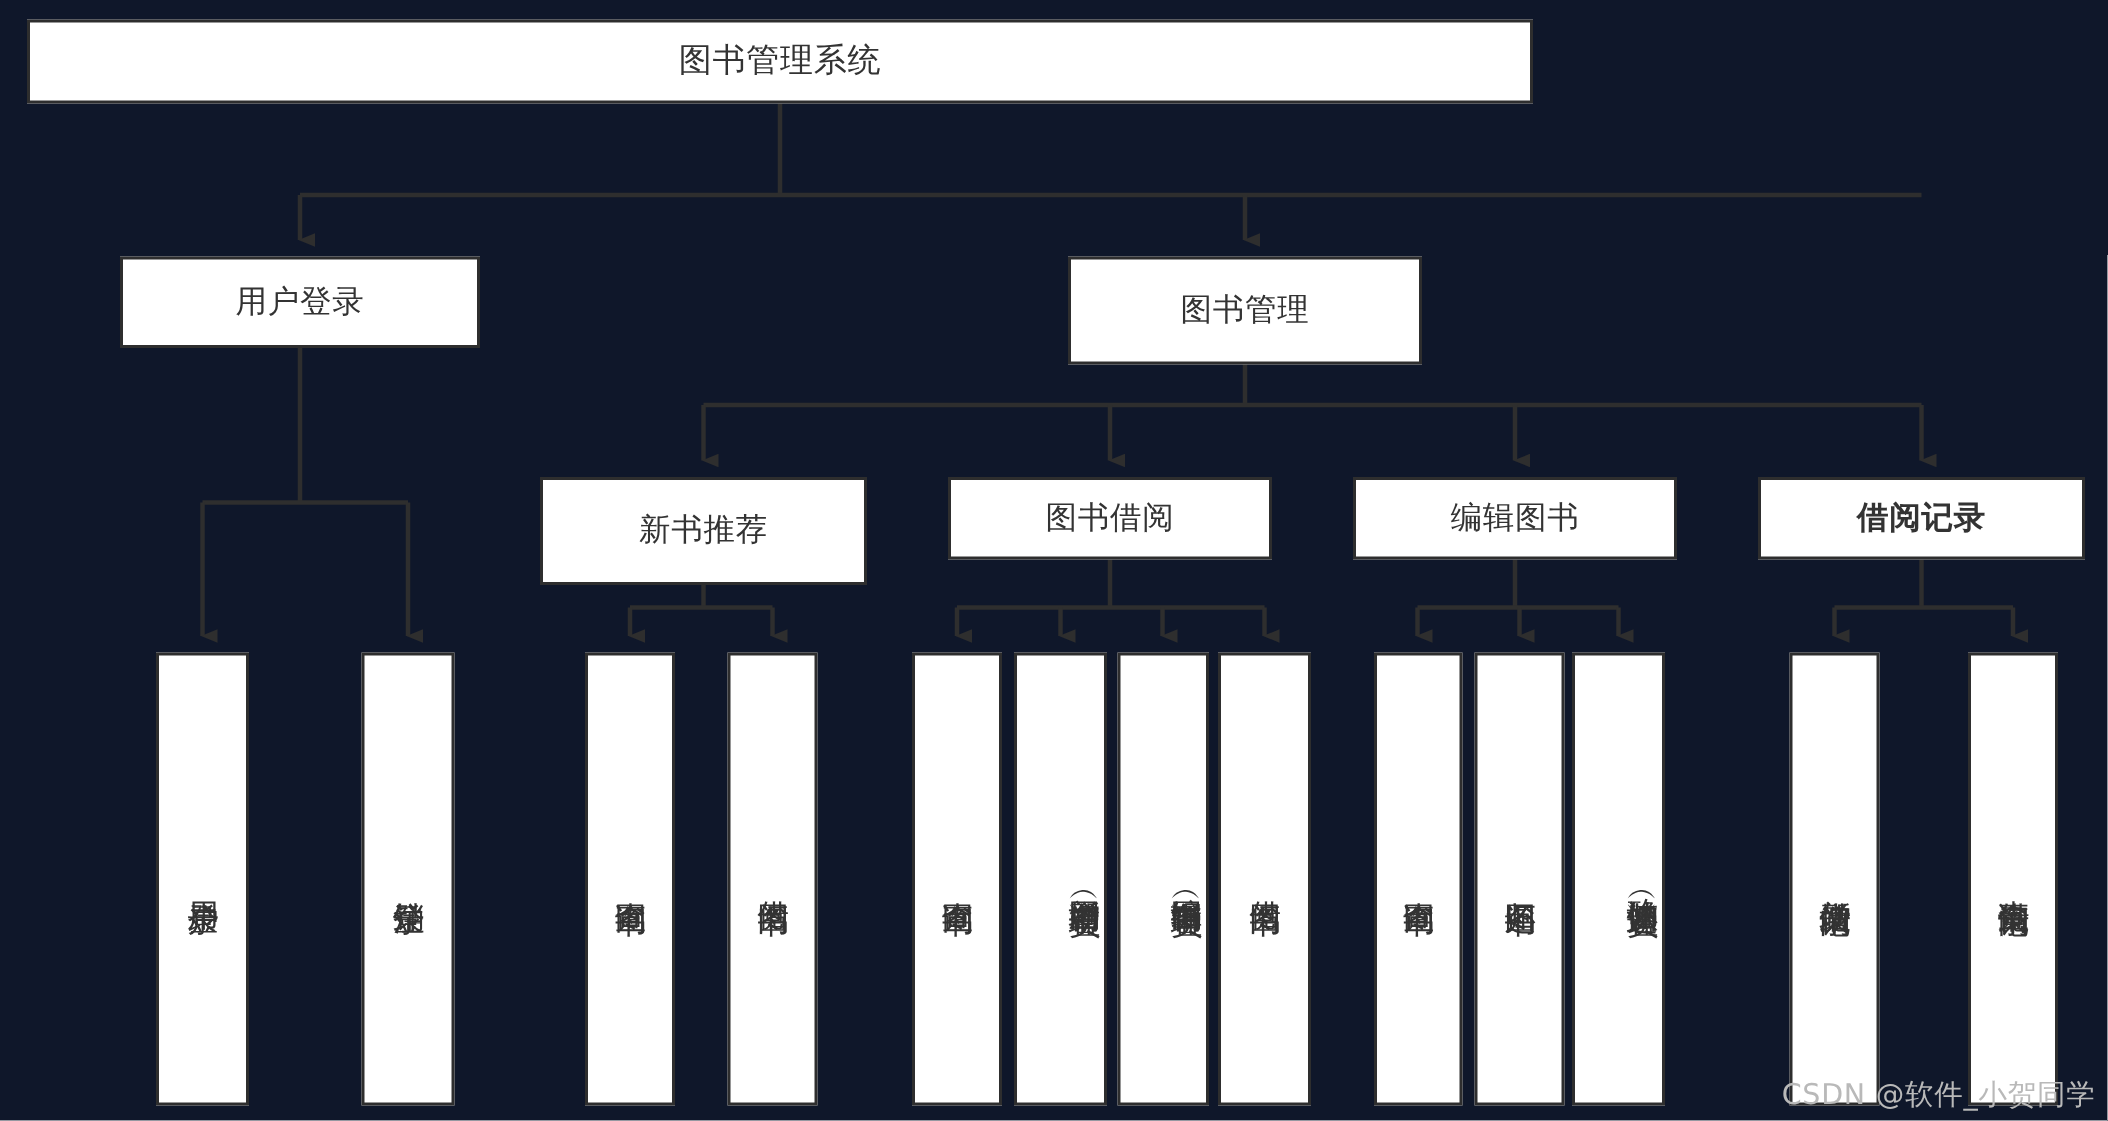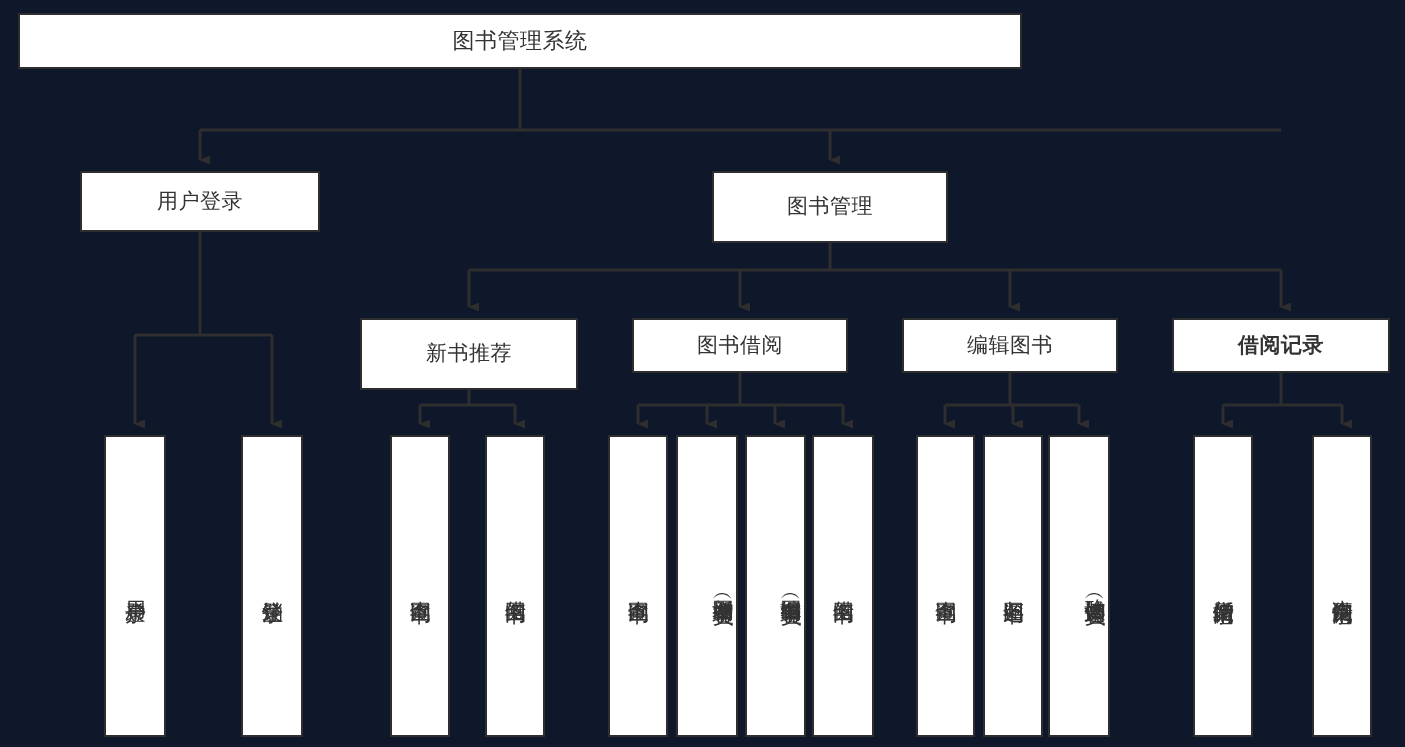--- a/index.html
+++ b/index.html
@@ -189,14 +189,15 @@
   <div class="node vertical" style="left:1048px; top:435px; width:62px; height:302px;">
     <span class="node-label">确认归还（管理员）</span>
   </div>
   <div class="node vertical centered" style="left:1193px; top:435px; width:60px; height:302px;">
     <span class="node-label">新增借阅记录</span>
   </div>
   <div class="node vertical centered" style="left:1312px; top:435px; width:60px; height:302px;">
     <span class="node-label">查询借阅记录</span>
   </div>
 
+  <div id="watermark">CSDN @软件_小贺同学</div>
 
 </div>
 
 </body></html>

